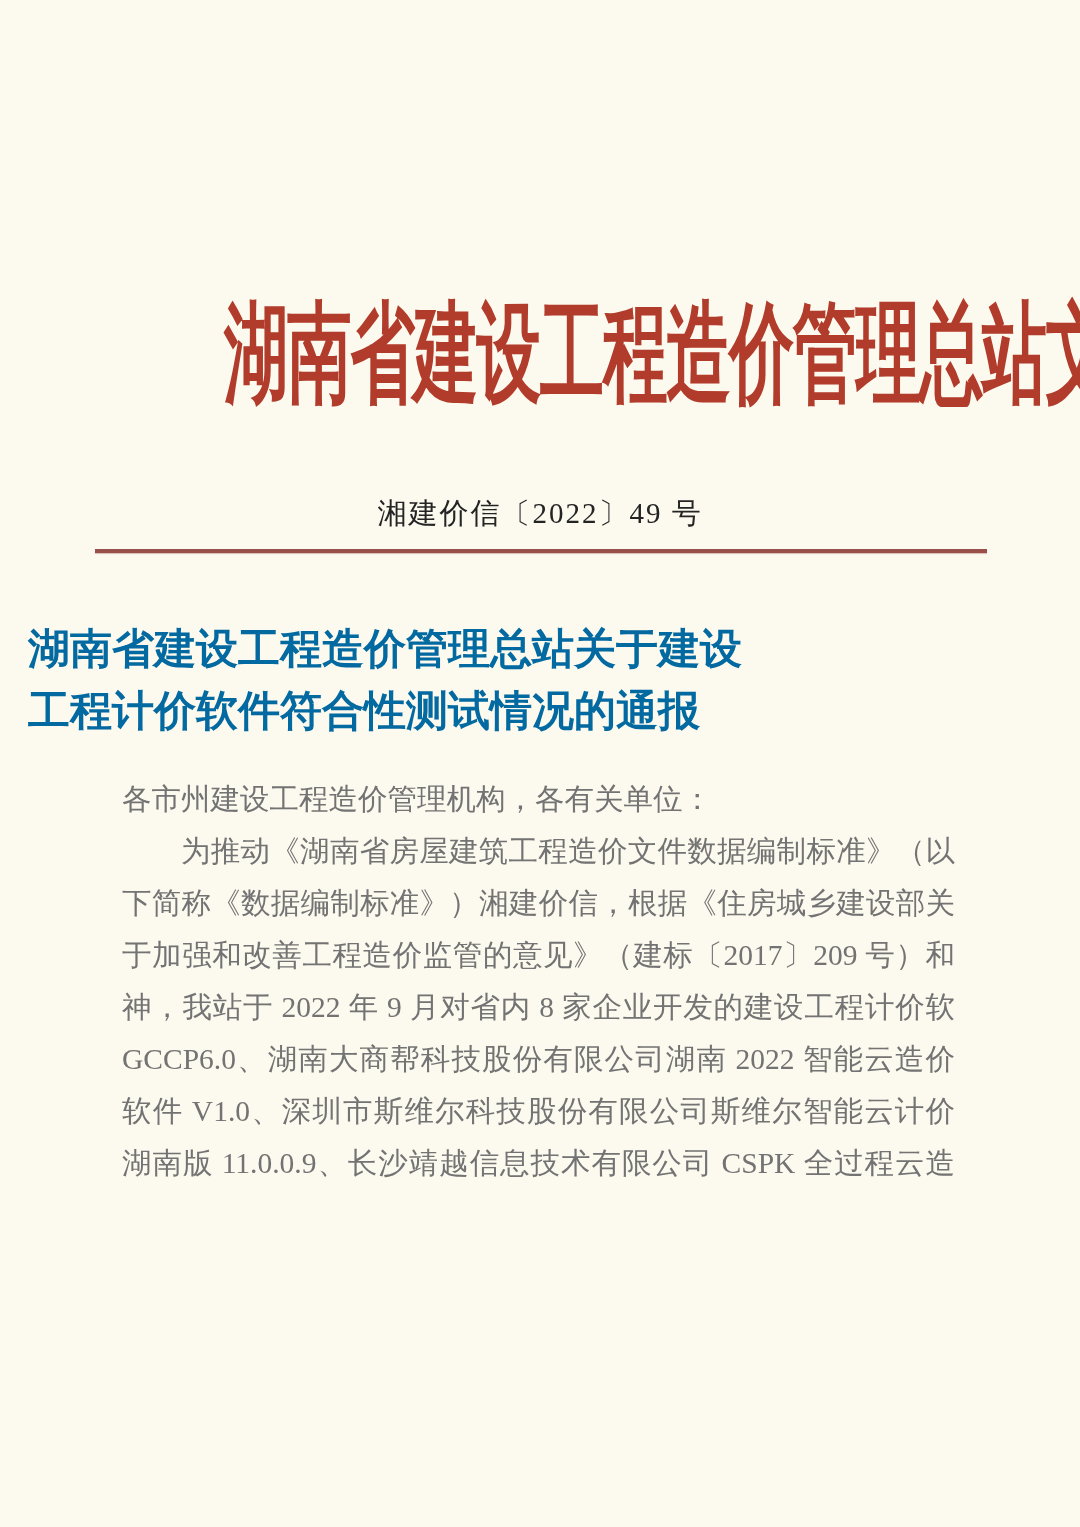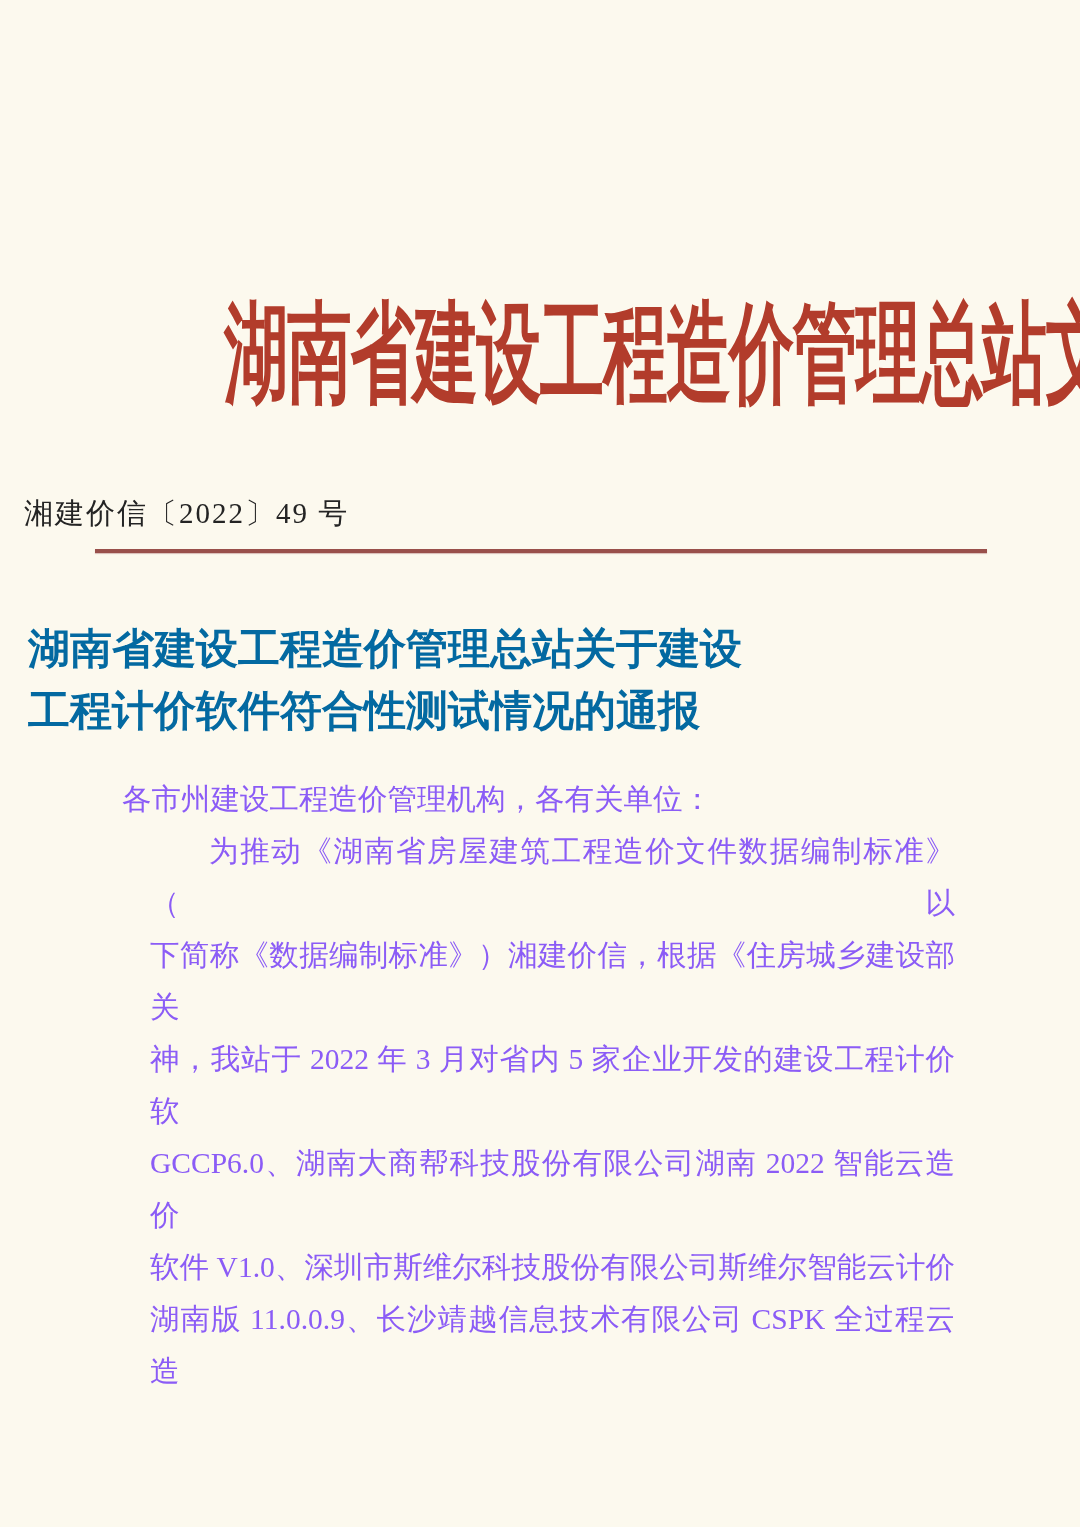--- a/index.html
+++ b/index.html
@@ -35,24 +35,24 @@
     transform:scaleX(0.585);
     transform-origin:50% 50%;
     letter-spacing:-2px;
   }
   
   .doc-number{
     position:absolute;
     top:494px;
     left:0;
     width:100%;
+    text-align:center;
     font-size:29px;
     letter-spacing:2px;
     color:#242424;
-    padding-left:24px;
   }
   
   .rule{
     position:absolute;
     top:549px;
     left:95px;
     width:892px;
     height:4px;
     background:var(--divider-red);
     box-shadow:0 1px 1px rgba(170,110,110,.45);
@@ -71,27 +71,26 @@
     margin-left:28px;
   }
   
   .body-block{
     position:absolute;
     top:773px;
     left:122px;
     width:833px;
     font-size:29.5px;
     line-height:52px;
-    color:#8b5cf6;
+    color:#737373;
   }
   .line{display:block;text-align:left;}
   .line.justify{
     text-align:justify;
     text-align-last:justify;
-    margin-left:28px;
   }
   .line.indent{text-indent:2em;}
 </style>
 </head>
 <body>
 
 <div class="page">
 
   <div class="banner">湖南省建设工程造价管理总站文件</div>
 
@@ -101,19 +100,20 @@
 
   <div class="doc-title">
     <div>湖南省建设工程造价管理总站关于建设</div>
     <div>工程计价软件符合性测试情况的通报</div>
   </div>
 
   <div class="body-block">
     <span class="line">各市州建设工程造价管理机构，各有关单位：</span>
     <span class="line justify indent">为推动《湖南省房屋建筑工程造价文件数据编制标准》（以</span>
     <span class="line justify">下简称《数据编制标准》）湘建价信，根据《住房城乡建设部关</span>
-    <span class="line justify">神，我站于 2022 年 3 月对省内 5 家企业开发的建设工程计价软</span>
+    <span class="line justify">于加强和改善工程造价监管的意见》（建标〔2017〕209 号）和</span>
+    <span class="line justify">神，我站于 2022 年 9 月对省内 8 家企业开发的建设工程计价软</span>
     <span class="line justify">GCCP6.0、湖南大商帮科技股份有限公司湖南 2022 智能云造价</span>
     <span class="line justify">软件 V1.0、深圳市斯维尔科技股份有限公司斯维尔智能云计价</span>
     <span class="line justify">湖南版 11.0.0.9、长沙靖越信息技术有限公司 CSPK 全过程云造</span>
   </div>
 
 </div>
 
 </body></html>

